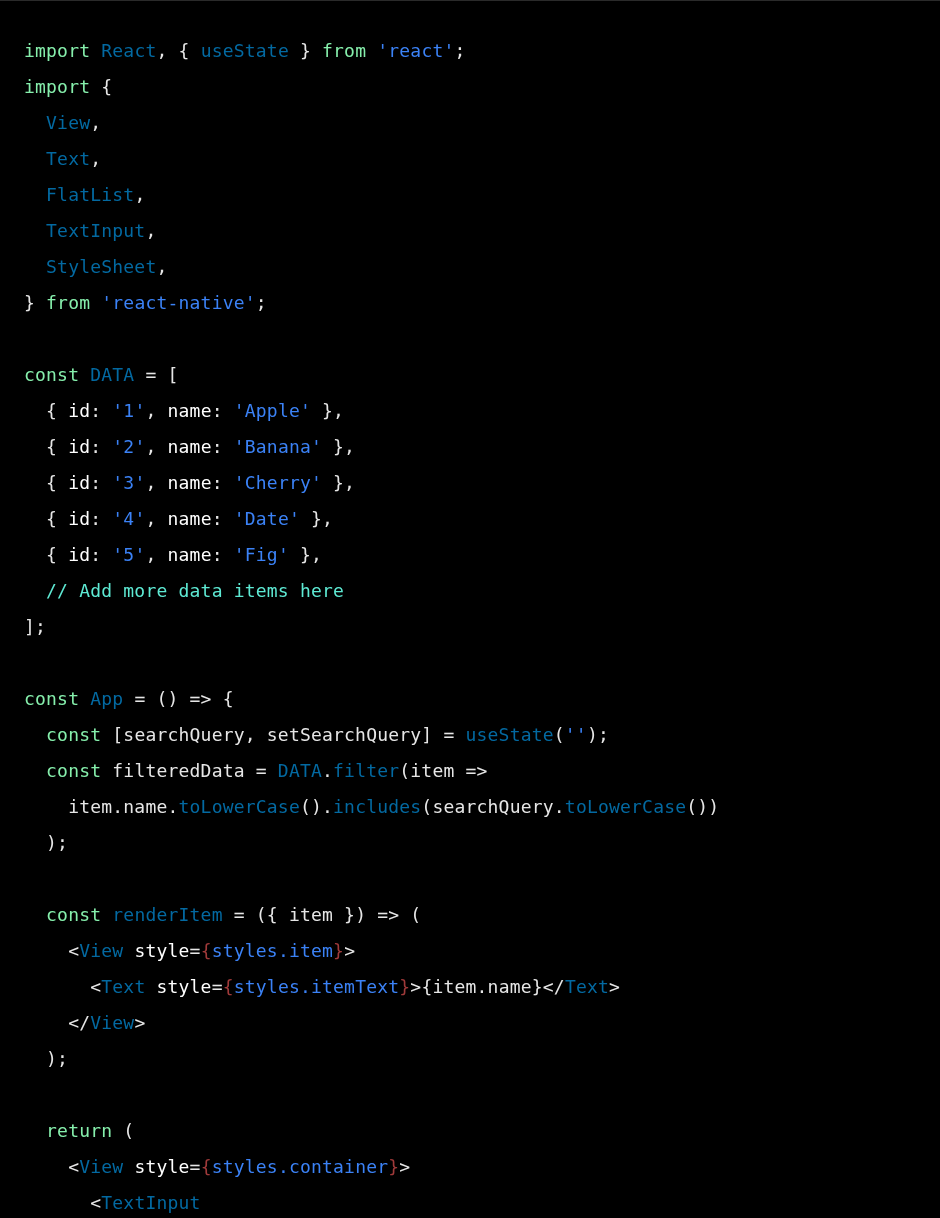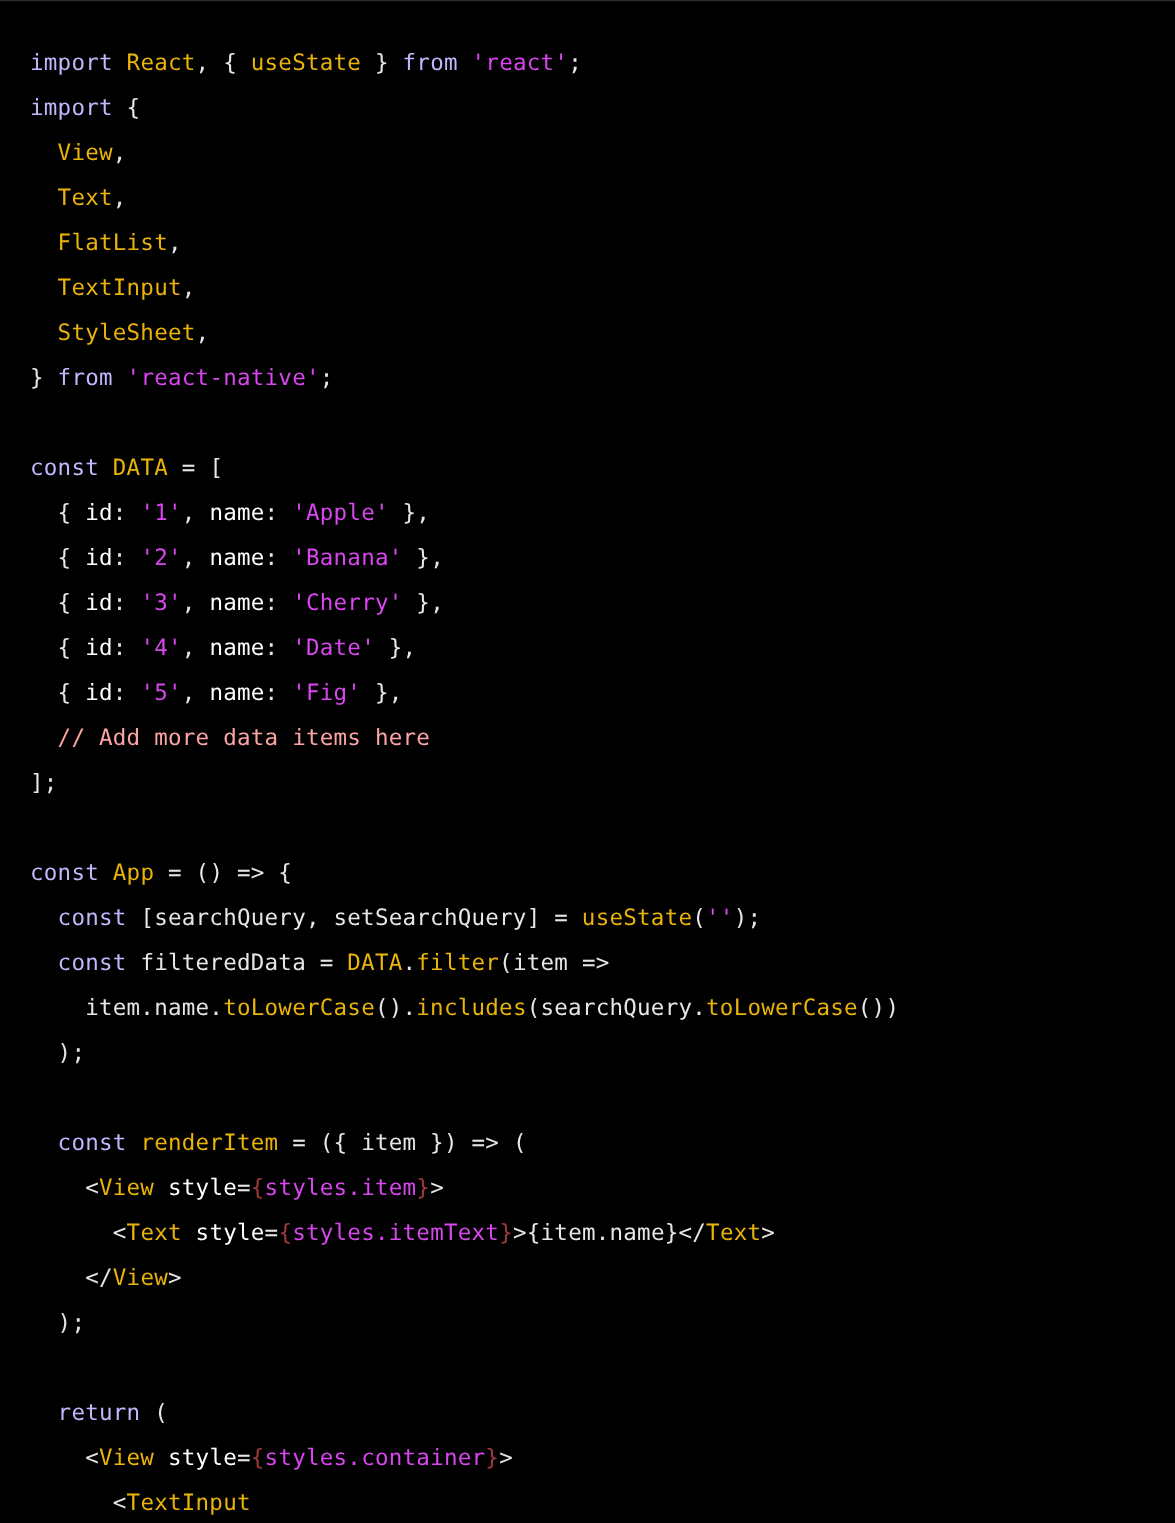--- a/index.html
+++ b/index.html
@@ -14,23 +14,23 @@
     background: #000;
     padding: 32px 24px;
     font-family: "SF Mono", ui-monospace, Menlo, Monaco, Consolas, monospace;
     font-size: 18px;
     line-height: 36px;
     white-space: pre;
     letter-spacing: 0.2px;
     border-top: 1px solid #2a2a2a;
   }
   .t-default { color: #e6e6e6; }
-  .t-keyword { color: #c4b5fd; }
-  .t-red     { color: #eab308; }
-  .t-green   { color: #d946ef; }
+  .t-keyword { color: #86efac; }
+  .t-red     { color: #0369a1; }
+  .t-green   { color: #3b82f6; }
   .t-magenta { color: #ffffff; }
-  .t-comment { color: #fca5a5; }
+  .t-comment { color: #5eead4; }
   .t-darkred { color: #a03a3a; }
 </style>
 </head>
 <body>
 
 <div class="code-container" id="code-root"><div><span class="t-keyword">import</span><span class="t-default"> </span><span class="t-red">React</span><span class="t-default">, { </span><span class="t-red">useState</span><span class="t-default"> } </span><span class="t-keyword">from</span><span class="t-default"> </span><span class="t-green">'react'</span><span class="t-default">;</span></div><div><span class="t-keyword">import</span><span class="t-default"> {</span></div><div><span class="t-default">  </span><span class="t-red">View</span><span class="t-default">,</span></div><div><span class="t-default">  </span><span class="t-red">Text</span><span class="t-default">,</span></div><div><span class="t-default">  </span><span class="t-red">FlatList</span><span class="t-default">,</span></div><div><span class="t-default">  </span><span class="t-red">TextInput</span><span class="t-default">,</span></div><div><span class="t-default">  </span><span class="t-red">StyleSheet</span><span class="t-default">,</span></div><div><span class="t-default">} </span><span class="t-keyword">from</span><span class="t-default"> </span><span class="t-green">'react-native'</span><span class="t-default">;</span></div><div>&nbsp;</div><div><span class="t-keyword">const</span><span class="t-default"> </span><span class="t-red">DATA</span><span class="t-default"> = [</span></div><div><span class="t-default">  { </span><span class="t-magenta">id</span><span class="t-default">: </span><span class="t-green">'1'</span><span class="t-default">, </span><span class="t-magenta">name</span><span class="t-default">: </span><span class="t-green">'Apple'</span><span class="t-default"> },</span></div><div><span class="t-default">  { </span><span class="t-magenta">id</span><span class="t-default">: </span><span class="t-green">'2'</span><span class="t-default">, </span><span class="t-magenta">name</span><span class="t-default">: </span><span class="t-green">'Banana'</span><span class="t-default"> },</span></div><div><span class="t-default">  { </span><span class="t-magenta">id</span><span class="t-default">: </span><span class="t-green">'3'</span><span class="t-default">, </span><span class="t-magenta">name</span><span class="t-default">: </span><span class="t-green">'Cherry'</span><span class="t-default"> },</span></div><div><span class="t-default">  { </span><span class="t-magenta">id</span><span class="t-default">: </span><span class="t-green">'4'</span><span class="t-default">, </span><span class="t-magenta">name</span><span class="t-default">: </span><span class="t-green">'Date'</span><span class="t-default"> },</span></div><div><span class="t-default">  { </span><span class="t-magenta">id</span><span class="t-default">: </span><span class="t-green">'5'</span><span class="t-default">, </span><span class="t-magenta">name</span><span class="t-default">: </span><span class="t-green">'Fig'</span><span class="t-default"> },</span></div><div><span class="t-default">  </span><span class="t-comment">// Add more data items here</span></div><div><span class="t-default">];</span></div><div>&nbsp;</div><div><span class="t-keyword">const</span><span class="t-default"> </span><span class="t-red">App</span><span class="t-default"> = () =&gt; {</span></div><div><span class="t-default">  </span><span class="t-keyword">const</span><span class="t-default"> [searchQuery, setSearchQuery] = </span><span class="t-red">useState</span><span class="t-default">(</span><span class="t-green">''</span><span class="t-default">);</span></div><div><span class="t-default">  </span><span class="t-keyword">const</span><span class="t-default"> filteredData = </span><span class="t-red">DATA</span><span class="t-default">.</span><span class="t-red">filter</span><span class="t-default">(item =&gt;</span></div><div><span class="t-default">    item.name.</span><span class="t-red">toLowerCase</span><span class="t-default">().</span><span class="t-red">includes</span><span class="t-default">(searchQuery.</span><span class="t-red">toLowerCase</span><span class="t-default">())</span></div><div><span class="t-default">  );</span></div><div>&nbsp;</div><div><span class="t-default">  </span><span class="t-keyword">const</span><span class="t-default"> </span><span class="t-red">renderItem</span><span class="t-default"> = ({ item }) =&gt; (</span></div><div><span class="t-default">    &lt;</span><span class="t-red">View</span><span class="t-default"> </span><span class="t-magenta">style</span><span class="t-default">=</span><span class="t-darkred">{</span><span class="t-green">styles.item</span><span class="t-darkred">}</span><span class="t-default">&gt;</span></div><div><span class="t-default">      &lt;</span><span class="t-red">Text</span><span class="t-default"> </span><span class="t-magenta">style</span><span class="t-default">=</span><span class="t-darkred">{</span><span class="t-green">styles.itemText</span><span class="t-darkred">}</span><span class="t-default">&gt;{item.name}&lt;/</span><span class="t-red">Text</span><span class="t-default">&gt;</span></div><div><span class="t-default">    &lt;/</span><span class="t-red">View</span><span class="t-default">&gt;</span></div><div><span class="t-default">  );</span></div><div>&nbsp;</div><div><span class="t-default">  </span><span class="t-keyword">return</span><span class="t-default"> (</span></div><div><span class="t-default">    &lt;</span><span class="t-red">View</span><span class="t-default"> </span><span class="t-magenta">style</span><span class="t-default">=</span><span class="t-darkred">{</span><span class="t-green">styles.container</span><span class="t-darkred">}</span><span class="t-default">&gt;</span></div><div><span class="t-default">      &lt;</span><span class="t-red">TextInput</span></div></div>
 
 </body></html>

